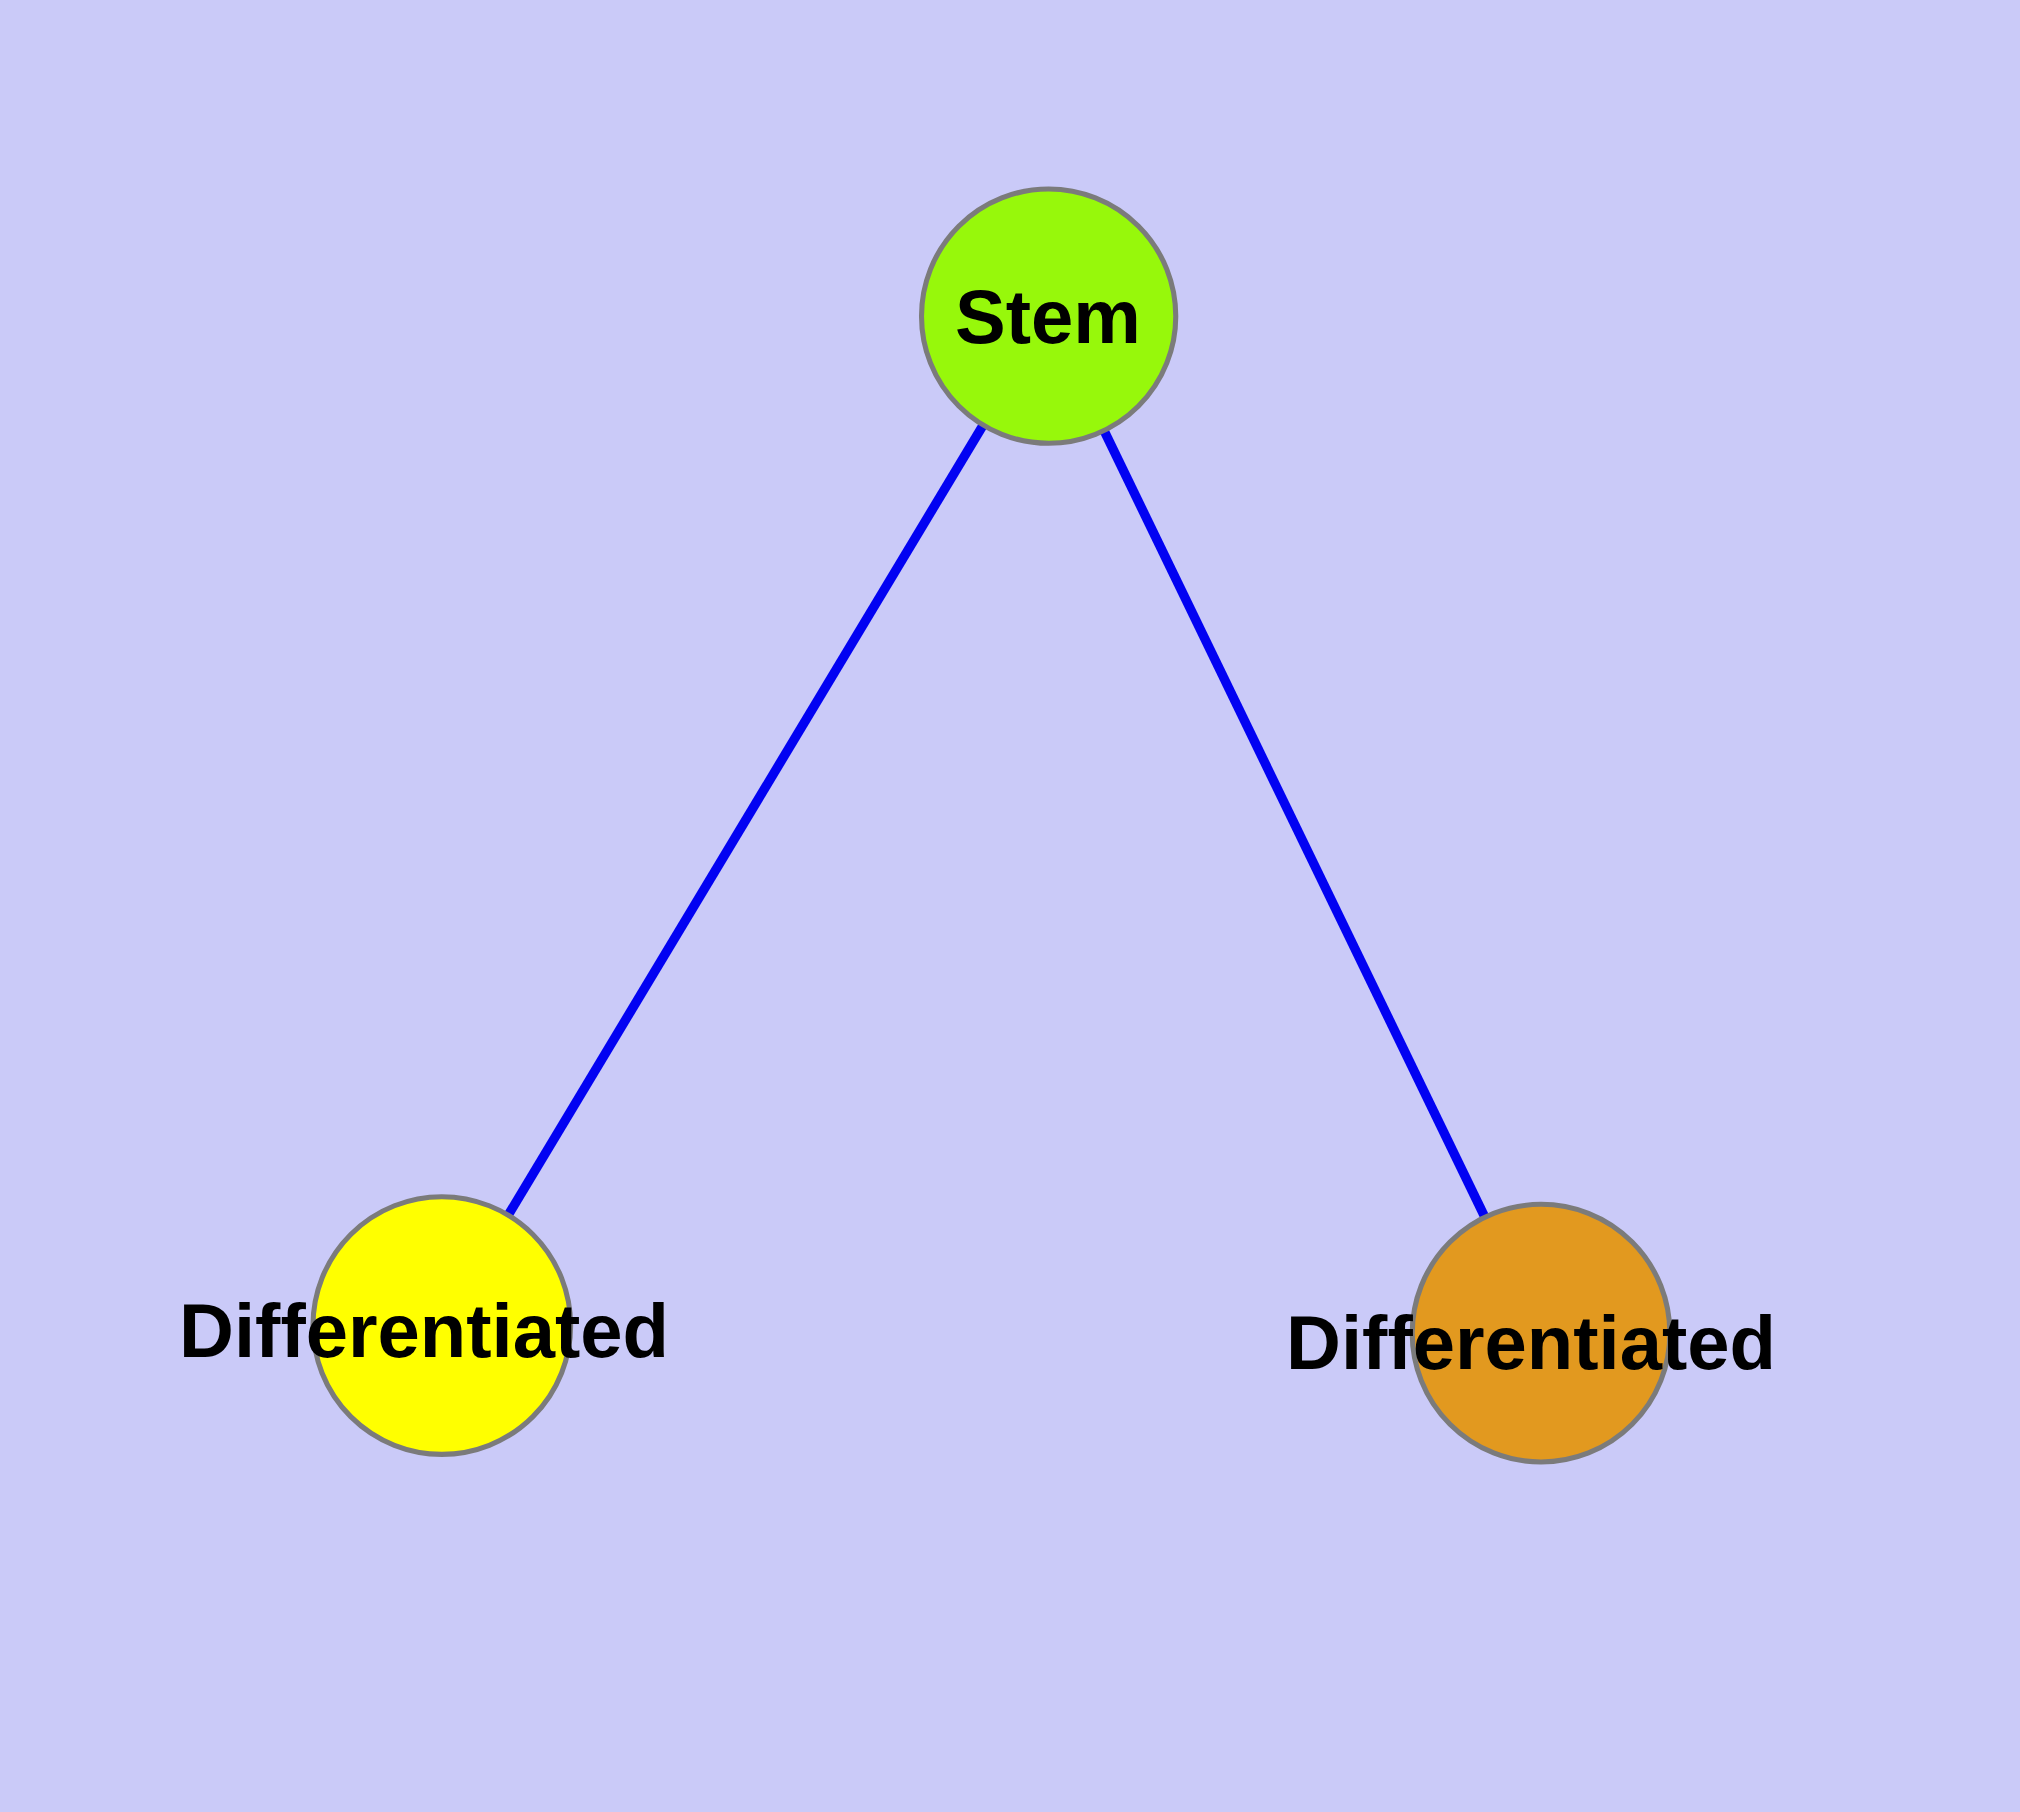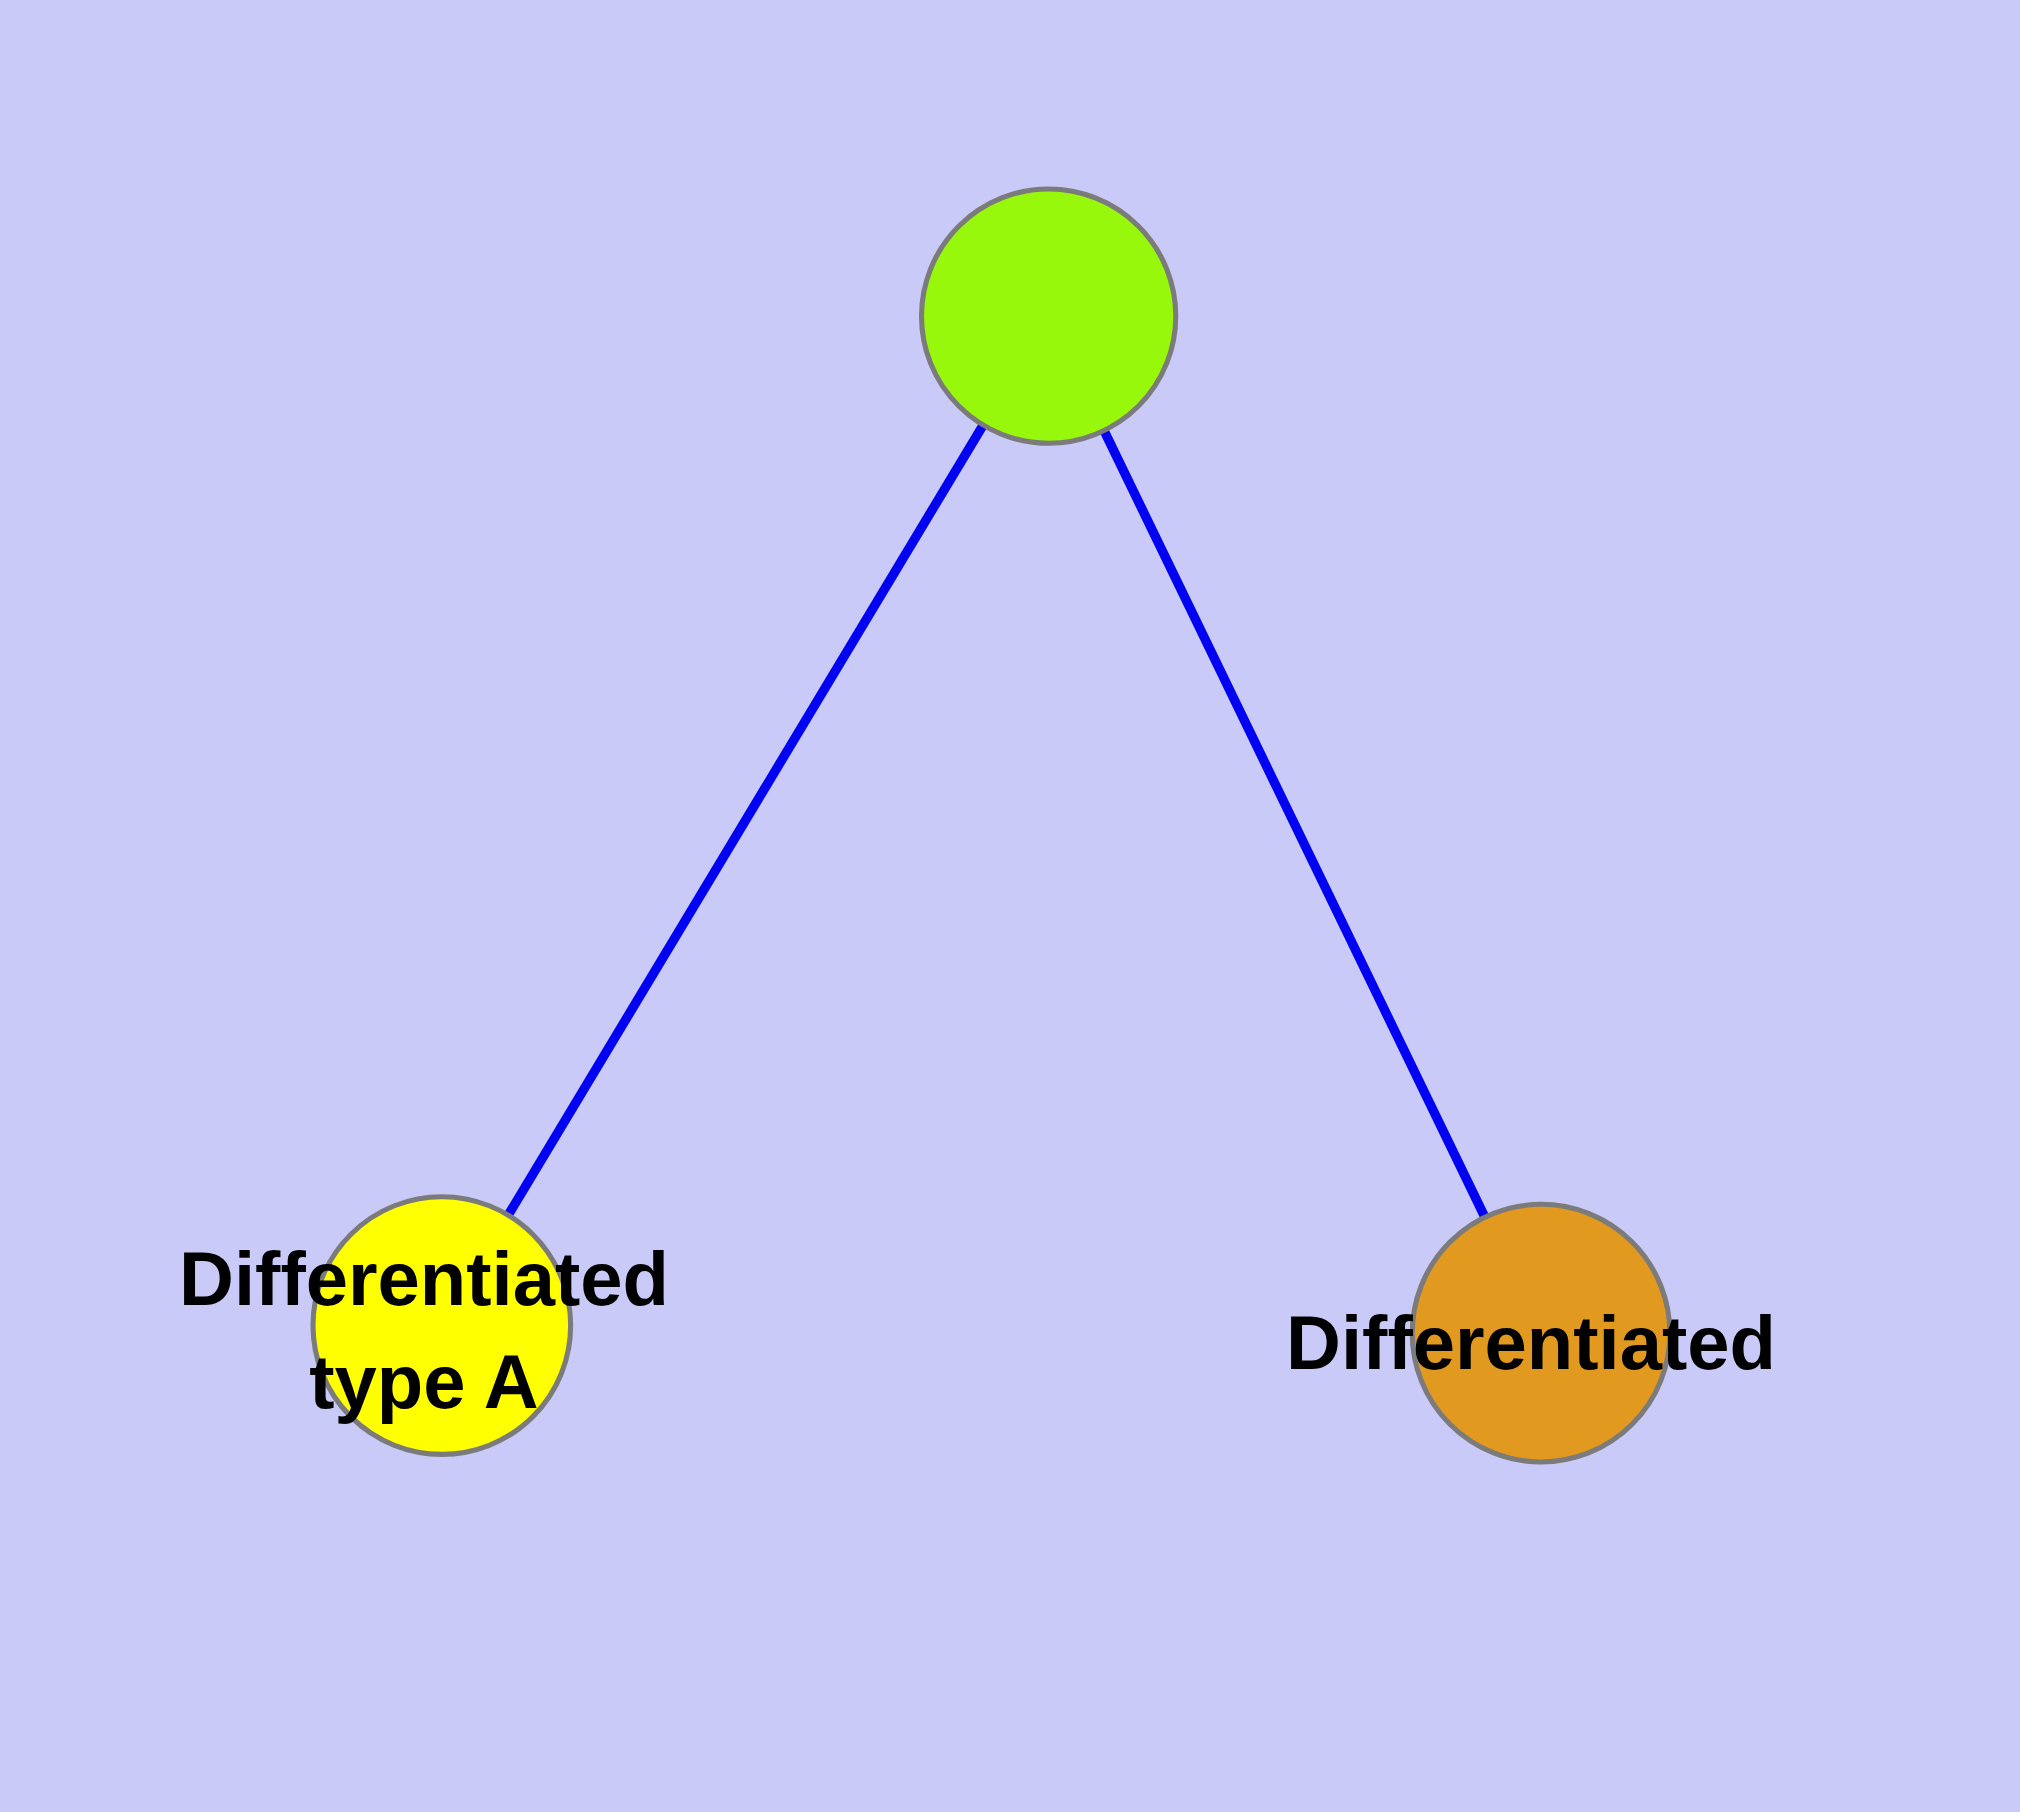--- a/index.html
+++ b/index.html
@@ -40,24 +40,24 @@
   <svg id="diagram-svg" width="2021" height="1812" viewBox="0 0 2384 2138">
 
     <line x1="1237" y1="373" x2="521" y2="1564" stroke-width="11" stroke="#0202F2"></line>
     <line x1="1237" y1="373" x2="1818" y2="1573" stroke-width="11" stroke="#0202F2"></line>
 
     <circle cx="1237" cy="373" r="150" stroke-width="6" fill="#97F80B" stroke="#7B7B7B"></circle>
     <circle cx="521" cy="1564" r="152" stroke-width="6" fill="#FFFF00" stroke="#7B7B7B"></circle>
     <circle cx="1818" cy="1573" r="152" stroke-width="6" fill="#E2991F" stroke="#7B7B7B"></circle>
   </svg>
 
+  <div class="node-label" style="left:1048px; top:316px;">Stem</div>
 
   <div class="node-label" style="left:424px; top:1330px;">
     <span>Differentiated</span>
-    <span>type A</span>
   </div>
 
   <div class="node-label" style="left:1531px; top:1342px;">
     <span>Differentiated</span>
   </div>
 
 </div>
 
 
 </body></html>

